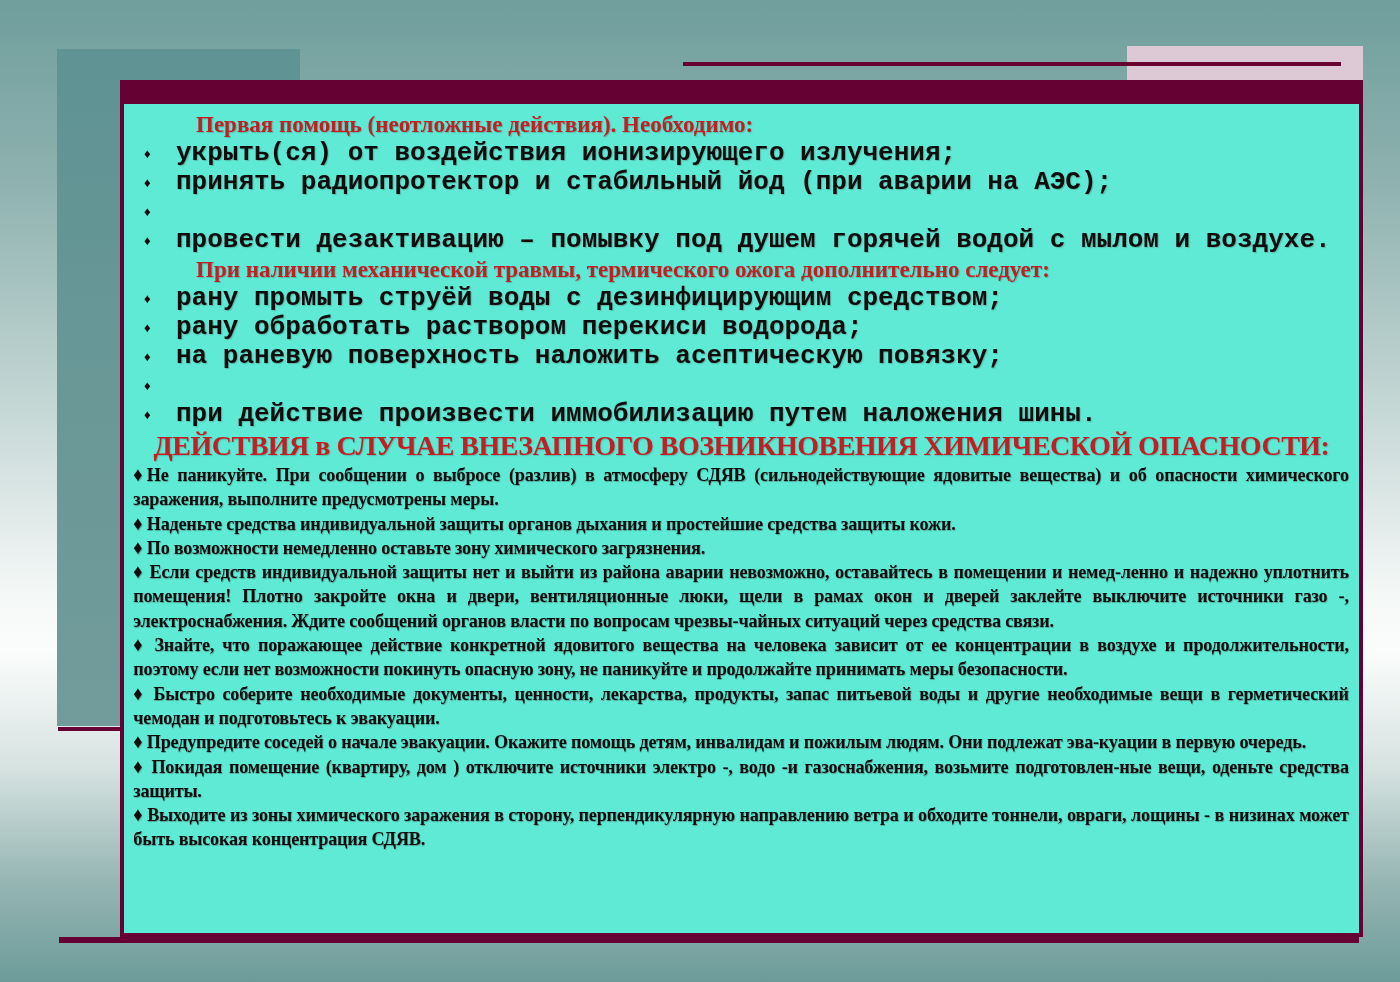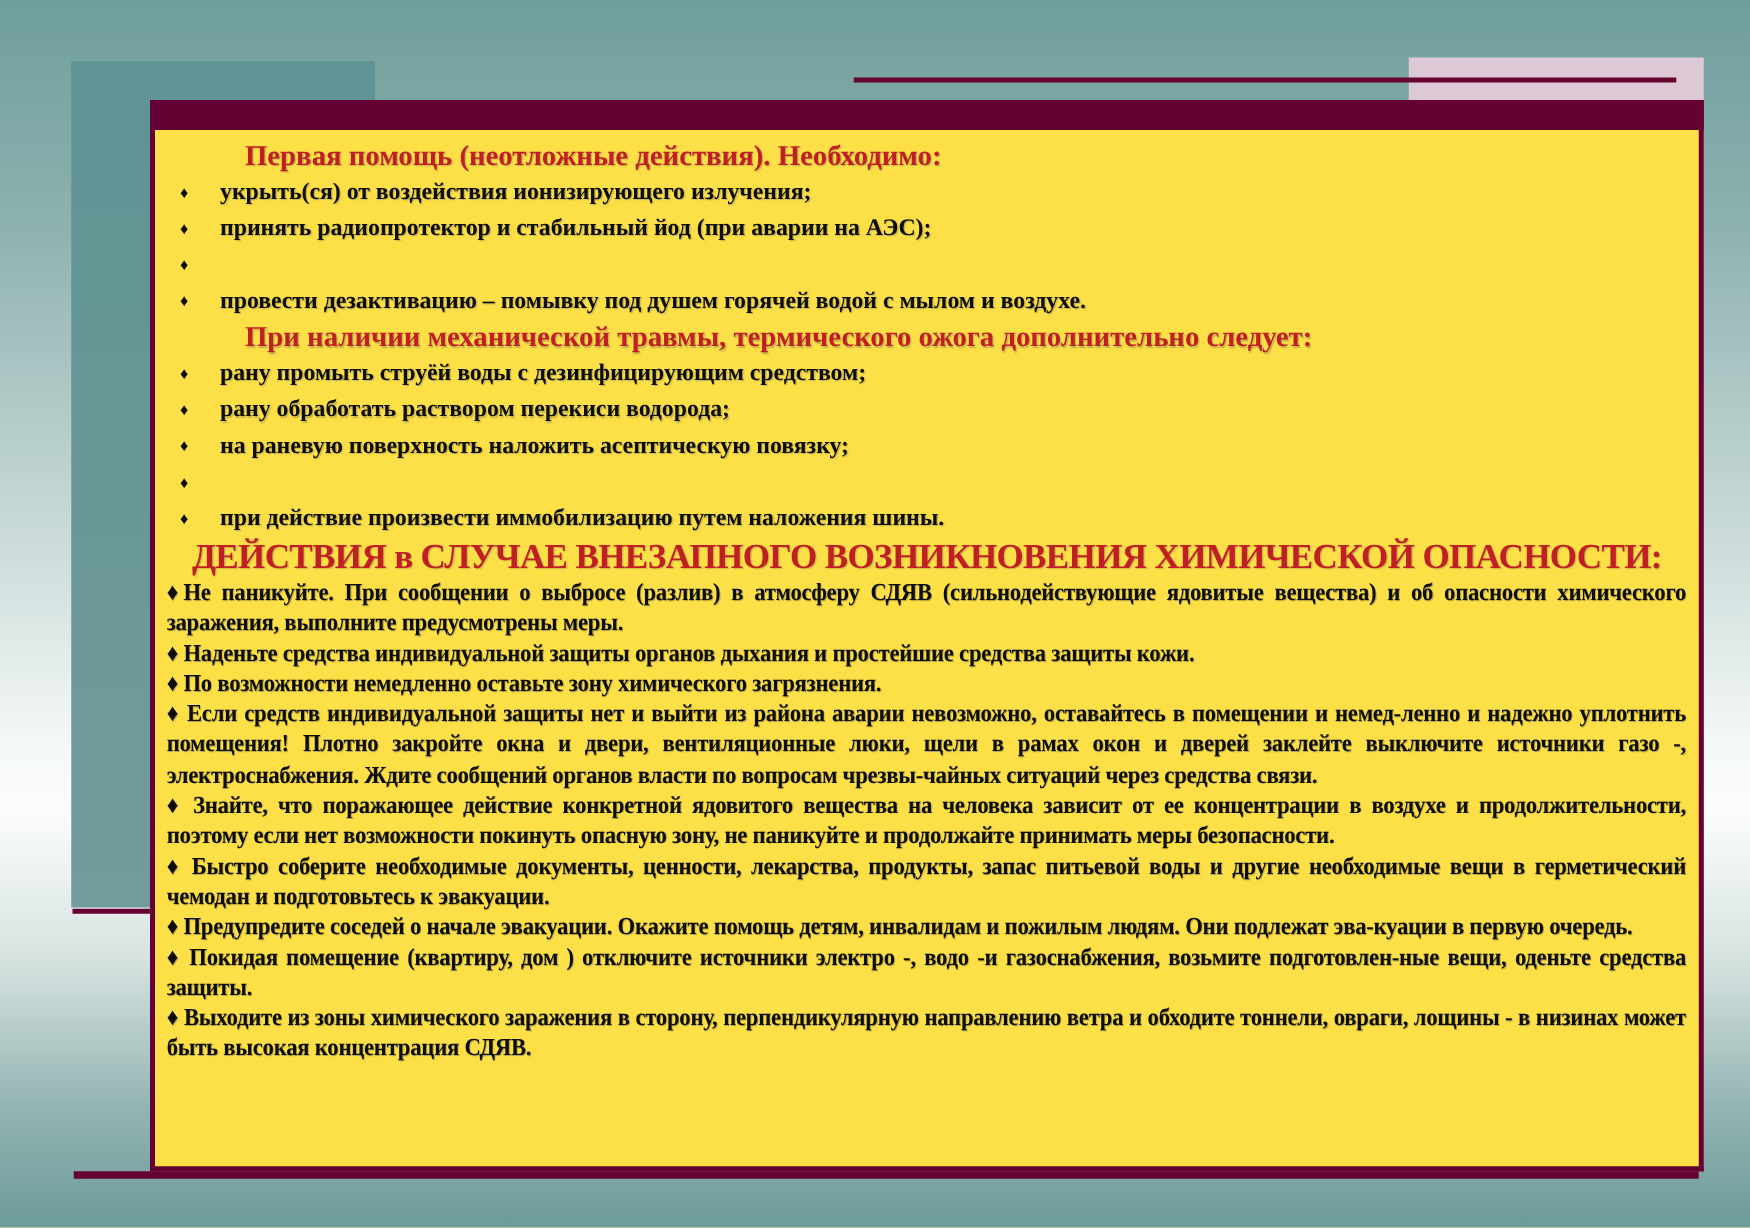--- a/index.html
+++ b/index.html
@@ -11,30 +11,30 @@
   .abs{position:absolute;}
   .teal-rect{left:57px;top:49px;width:243px;height:677px;
     background:linear-gradient(180deg,#5f9394 0%,#6a9897 55%,#729c9b 100%);}
   .teal-underline{left:58px;top:727px;width:63px;height:4px;background:#660233;}
   .pink-rect{left:1127px;top:46px;width:236px;height:35px;background:#dcc9d5;}
   .top-line{left:683px;top:62px;width:658px;height:4px;background:#67032f;}
   .bottom-shadow{left:59px;top:937px;width:1300px;height:6px;background:#660233;}
 
   .panel{left:120px;top:80px;width:1243px;height:857px;background:#660233;box-sizing:border-box;}
   .panel-topbar{height:24px;background:#660233;}
-  .panel-body{box-sizing:border-box;height:833px;background:#fde047;
+  .panel-body{box-sizing:border-box;height:833px;background:#5eead4;
     border-left:4px solid #660233;border-right:4px solid #660233;border-bottom:4px solid #660233;
     padding-top:6px;overflow:hidden;color:#0d0d0d;}
 
   .h-red{font-size:23px;line-height:29px;font-weight:bold;color:#c01f23;
     padding-left:72px;text-shadow:1px 1px 1px rgba(90,90,90,.35);}
   .b-row{display:flex;padding-left:16px;line-height:29px;}
   .diamond{flex:0 0 32px;font-size:13px;align-self:center;color:#0d0d0d;padding-left:4px;
     text-shadow:none;}
-  .b-text{font-size:19px;font-weight:bold;text-shadow:1px 1px 1px rgba(90,90,90,.35);white-space:nowrap;}
+  .b-text{font-size:26px;font-weight:bold;text-shadow:1px 1px 1px rgba(90,90,90,.35);white-space:nowrap;font-family:Liberation Mono, monospace;}
 
   .h-red-center{font-size:28px;line-height:34px;font-weight:bold;color:#c01f23;text-align:center;
     text-shadow:1px 1px 1px rgba(90,90,90,.3);letter-spacing:-0.5px;}
 
   .condensed{width:1328px;transform:scaleX(0.93);transform-origin:left top;padding:0 11px 0 10px;box-sizing:border-box;}
   .para{margin:0;font-size:19.5px;line-height:24.3px;font-weight:bold;text-align:justify;
     letter-spacing:-0.2px;text-shadow:0.7px 0.7px 0.8px rgba(60,60,60,.4);}
 </style>
 </head>
 <body>

